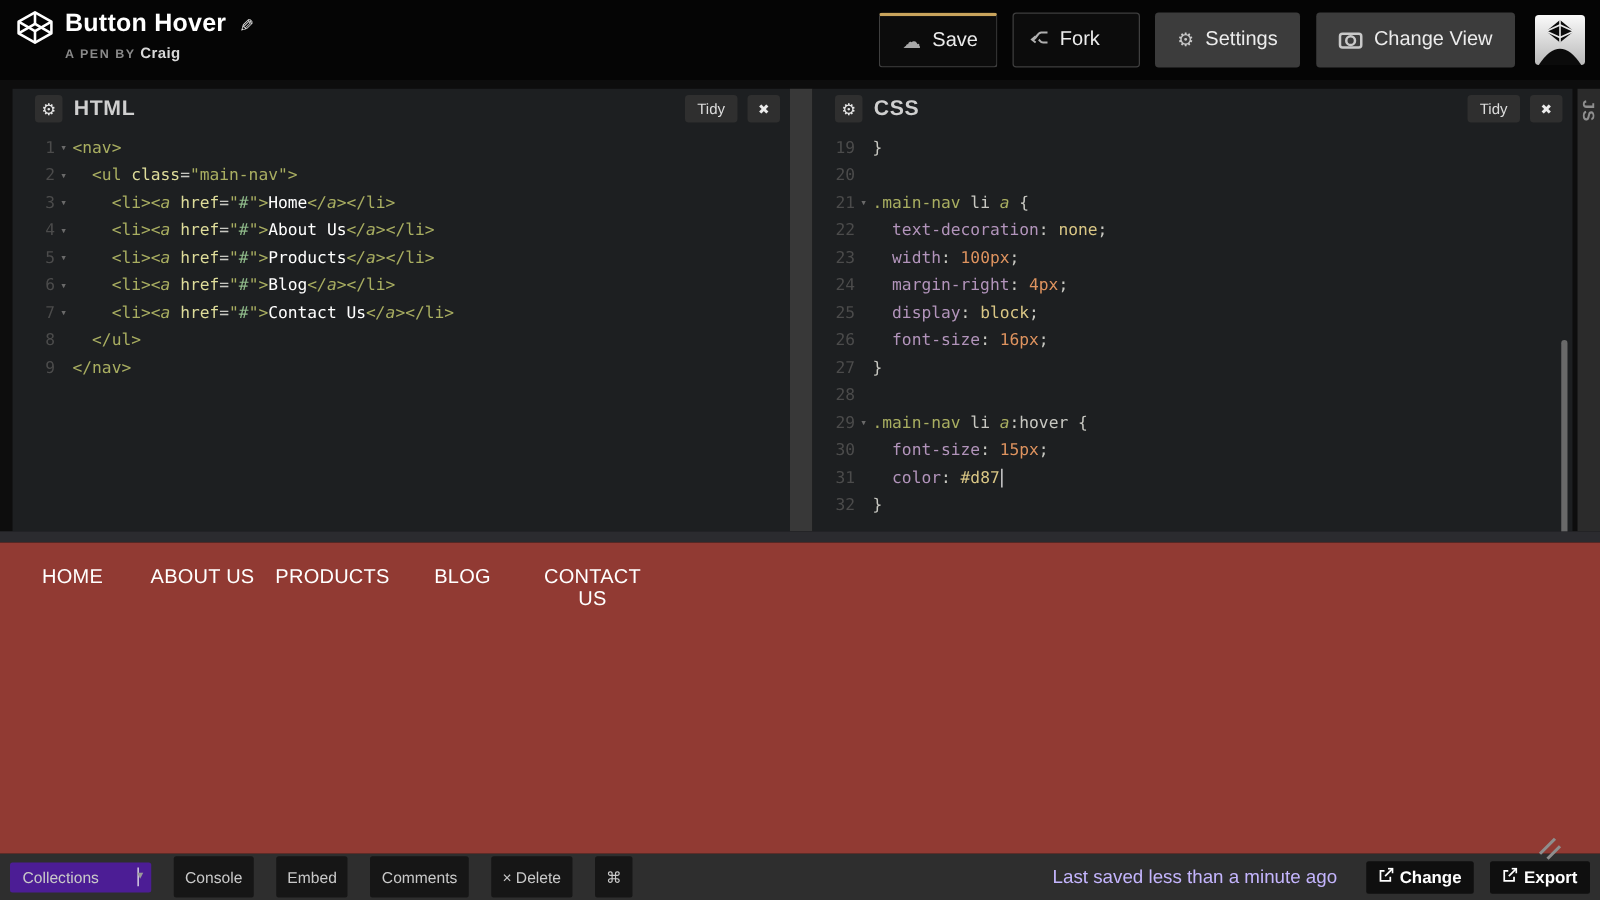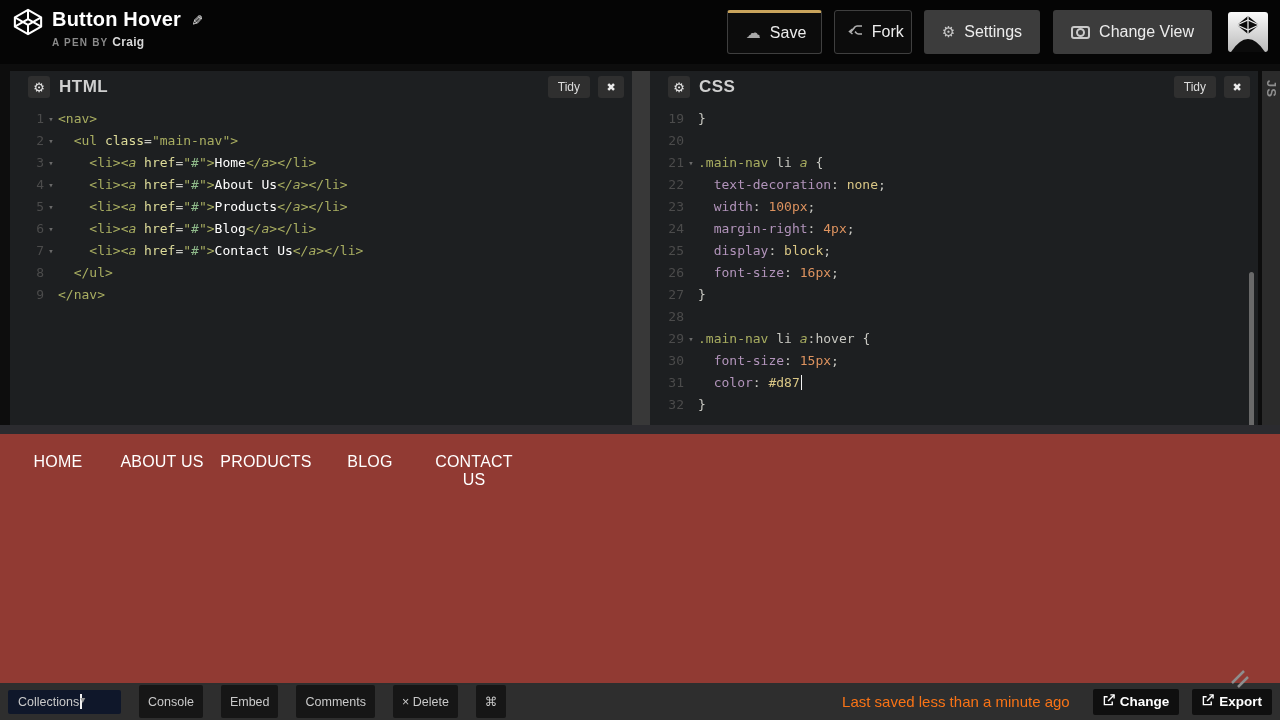--- a/index.html
+++ b/index.html
@@ -17,21 +17,21 @@
   .byline { margin-top:4px; font-size:10px; color:#8a8a8a; letter-spacing:1.2px;font-weight:bold; }
   .byline b { color:#d8d8d8; font-size:12px; letter-spacing:.3px; cursor:pointer; }
   .header-actions { position:absolute; right:12px; top:10px; display:flex; align-items:flex-start; }
   .hbtn { display:flex; align-items:center; gap:9px; height:44px; padding:0 18px;
           font-family:"Liberation Sans", sans-serif; font-size:16px; color:#ececec;
           cursor:pointer; border-radius:3px; }
   .hbtn.dark { background:#0c0c0c; border:1px solid #3f3f3f; }
   .hbtn.gold-top { border-top:3px solid #c9a45c; }
   .hbtn.gray { background:#3c3c3c; border:none; }
   .btn-save { width:95px; margin-right:12px; }
-  .btn-fork { width:78px; margin-right:12px;padding-left:12px; }
+  .btn-fork { width:102px; margin-right:12px;padding-left:12px; }
   .btn-settings { margin-right:13px; }
   .btn-view { margin-right:16px; }
   .cloud-ic { color:#a8a8a8; font-size:15px; }
   .gear-ic { color:#c9c9c9; font-size:15px; }
   .view-ic { position:relative; width:19px; height:13px; border:2px solid #c9c9c9; border-radius:3px; }
   .view-ic::after { content:""; position:absolute; left:50%; top:50%; width:5px; height:5px;
                     margin:-4.5px 0 0 -4.5px; border:2px solid #c9c9c9; border-radius:50%; }
   .avatar { width:40px; height:40px; margin-top:2px; border-radius:3px; overflow:hidden; cursor:pointer; }
 
   
@@ -79,30 +79,30 @@
   .preview { position:absolute; top:434px; left:0; width:1280px; height:249px; }
   .pnav { display:flex; padding:19px 0 0 8px; }
   .pnav a { display:block; width:100px; margin-right:4px; text-align:center;
             color:#fff; font-size:16px; text-decoration:none; letter-spacing:.2px; }
 
   .resize-grip { position:absolute; left:1228px; top:667px; width:26px; height:26px; cursor:nwse-resize; z-index:5; }
 
   
   footer { position:absolute; top:683px; left:0; width:1280px; height:37px; background:#2e2e2e; }
   .fleft { position:absolute; left:8px; top:0; bottom:0; display:flex; align-items:center; gap:18px; }
-  .dropdown { width:113px; height:24px; background:#0f172a; border-radius:2px; color:#c9c9c9;
-              font-size:12.5px; display:flex; align-items:center; 
+  .dropdown { width:113px; height:24px; background:#4c1d95; border-radius:2px; color:#c9c9c9;
+              font-size:12.5px; display:flex; align-items:center; justify-content:space-between;
               padding:0 10px; cursor:pointer; }
   .dropdown .caret { color:#9a9a9a; font-size:10px; }
   .fbtns { display:flex; align-items:center; gap:18px; }
   .fbtn { height:33px; background:#161616; border:none; border-radius:2px; color:#c9c9c9;
           font-family:"Liberation Sans", sans-serif; font-size:12.5px; padding:0 9px; cursor:pointer;
           display:flex; align-items:center; }
   .fright { position:absolute; right:8px; top:0; bottom:0; display:flex; align-items:center; gap:13px; }
-  .saved { color:#f97316; font-size:15px; margin-right:10px; }
+  .saved { color:#c4b5fd; font-size:15px; margin-right:10px; }
   .fbtn.strong { background:#0f0f0f; height:26px; color:#fff; font-size:13.5px; font-weight:700; gap:5px; padding:0 10px; }
 </style>
 </head>
 <body>
 
 <div class="app">
 
   <header>
     <div class="logo">
       <svg width="30" height="30" viewBox="0 0 32 30">

